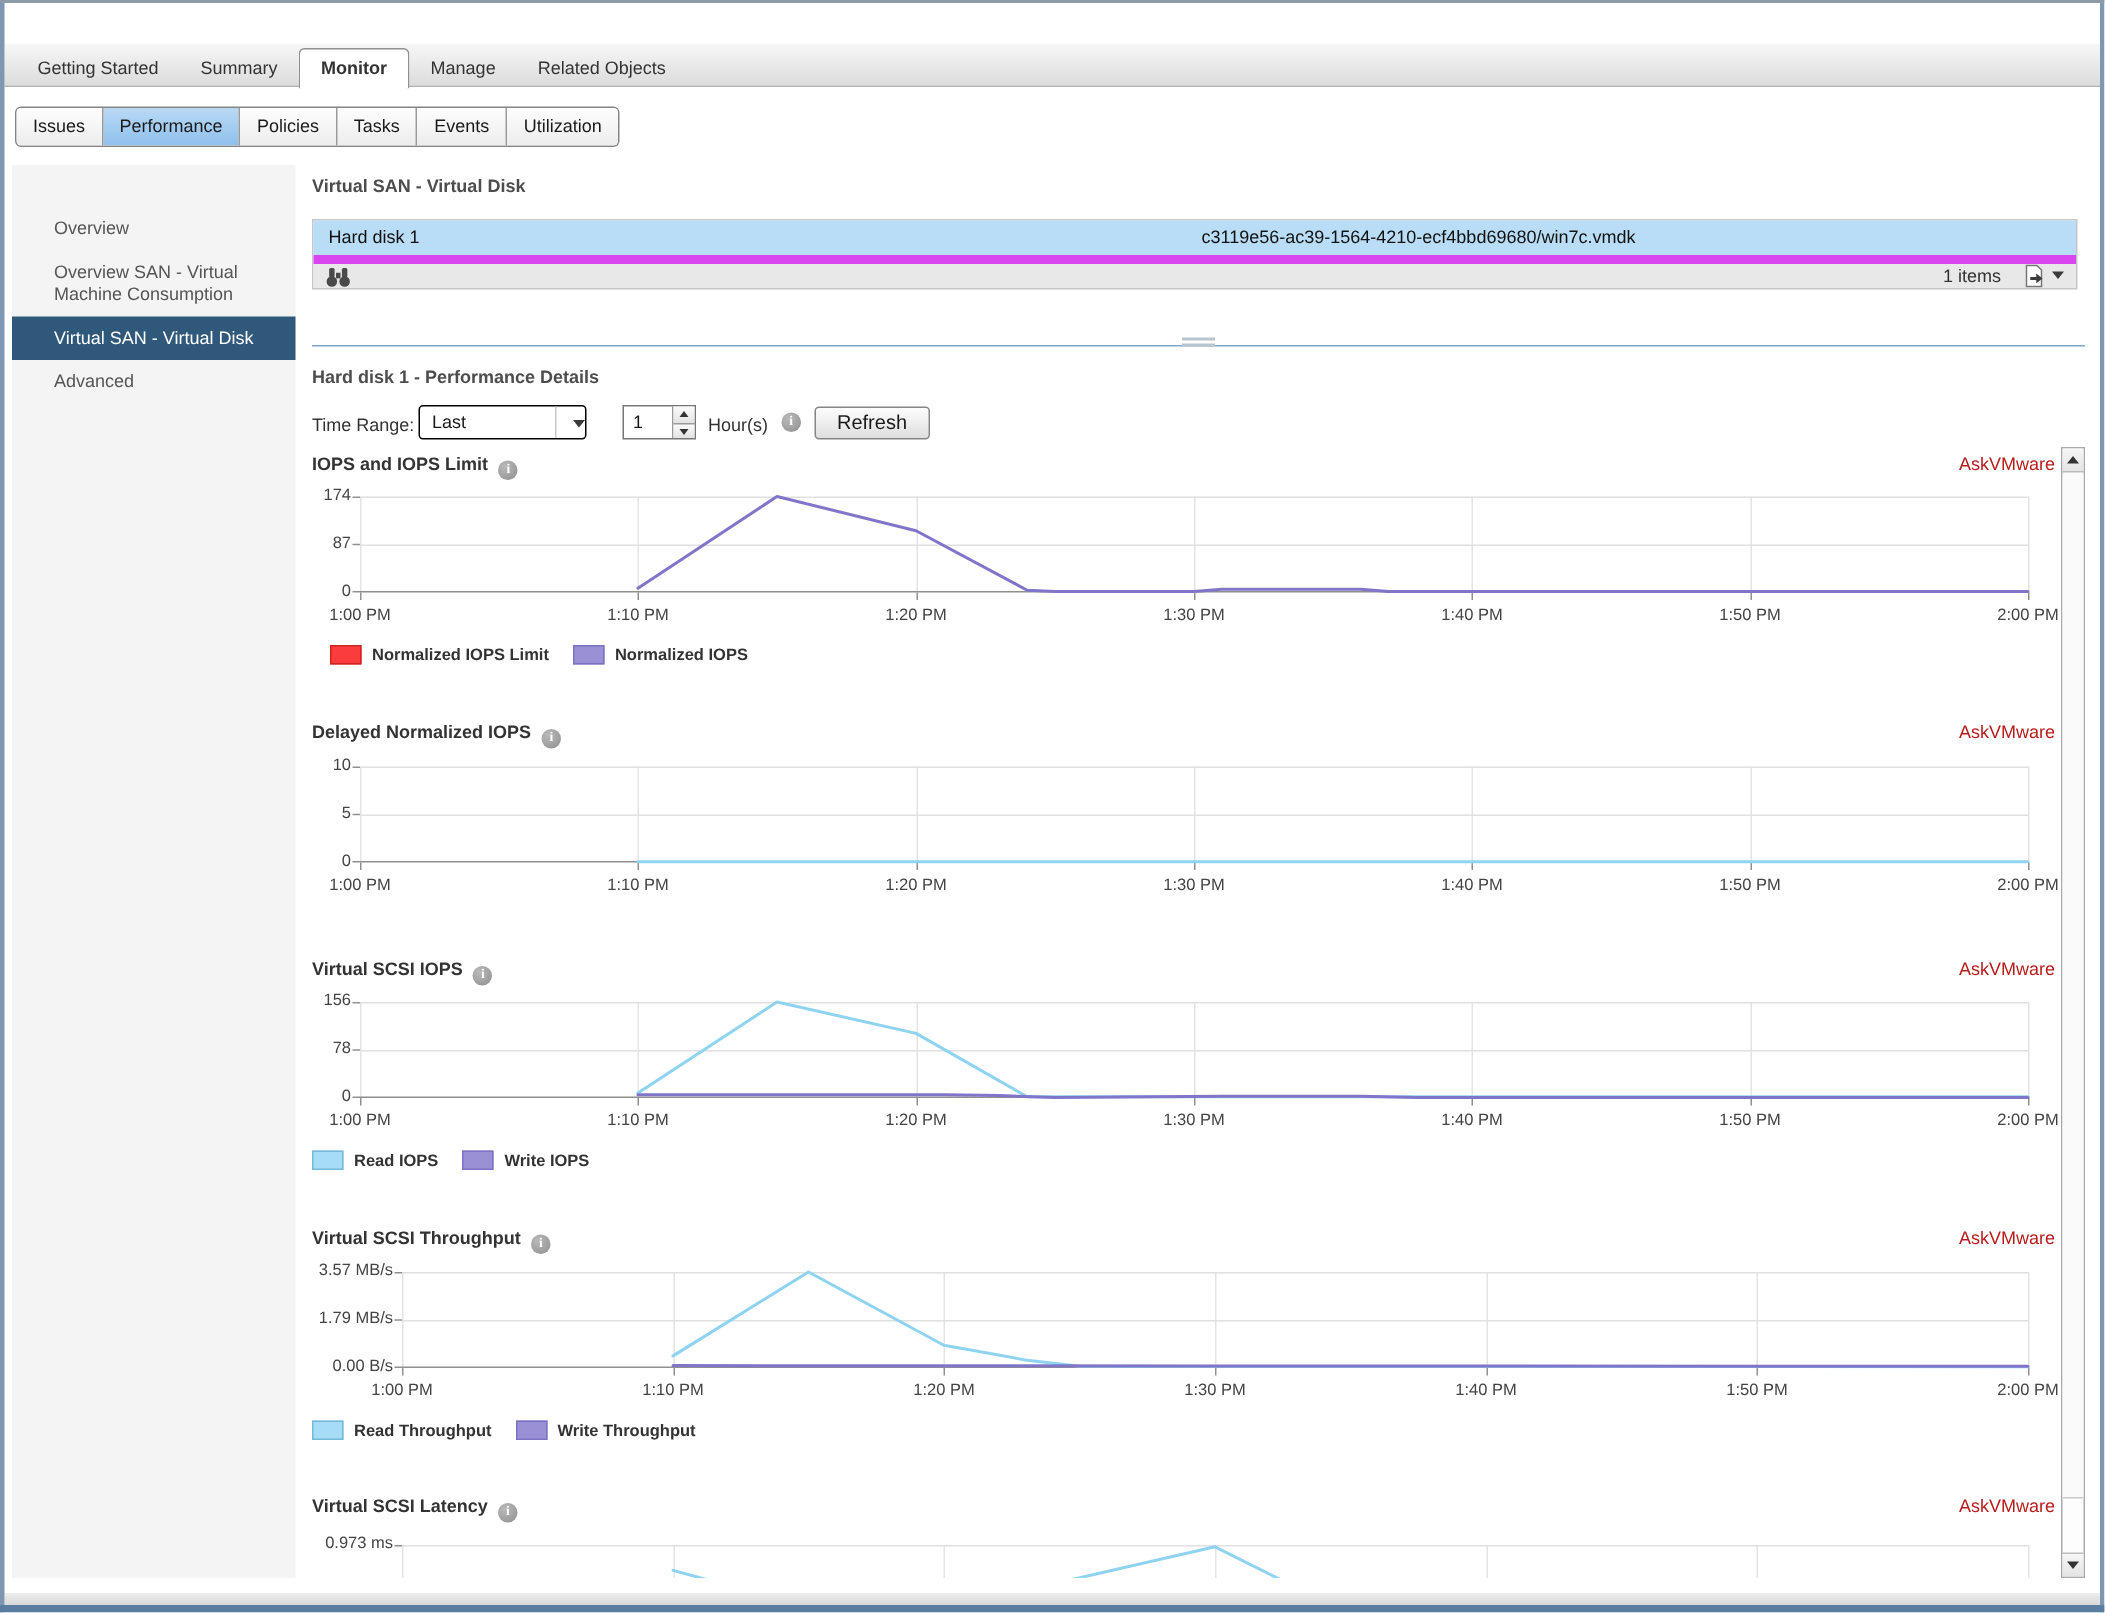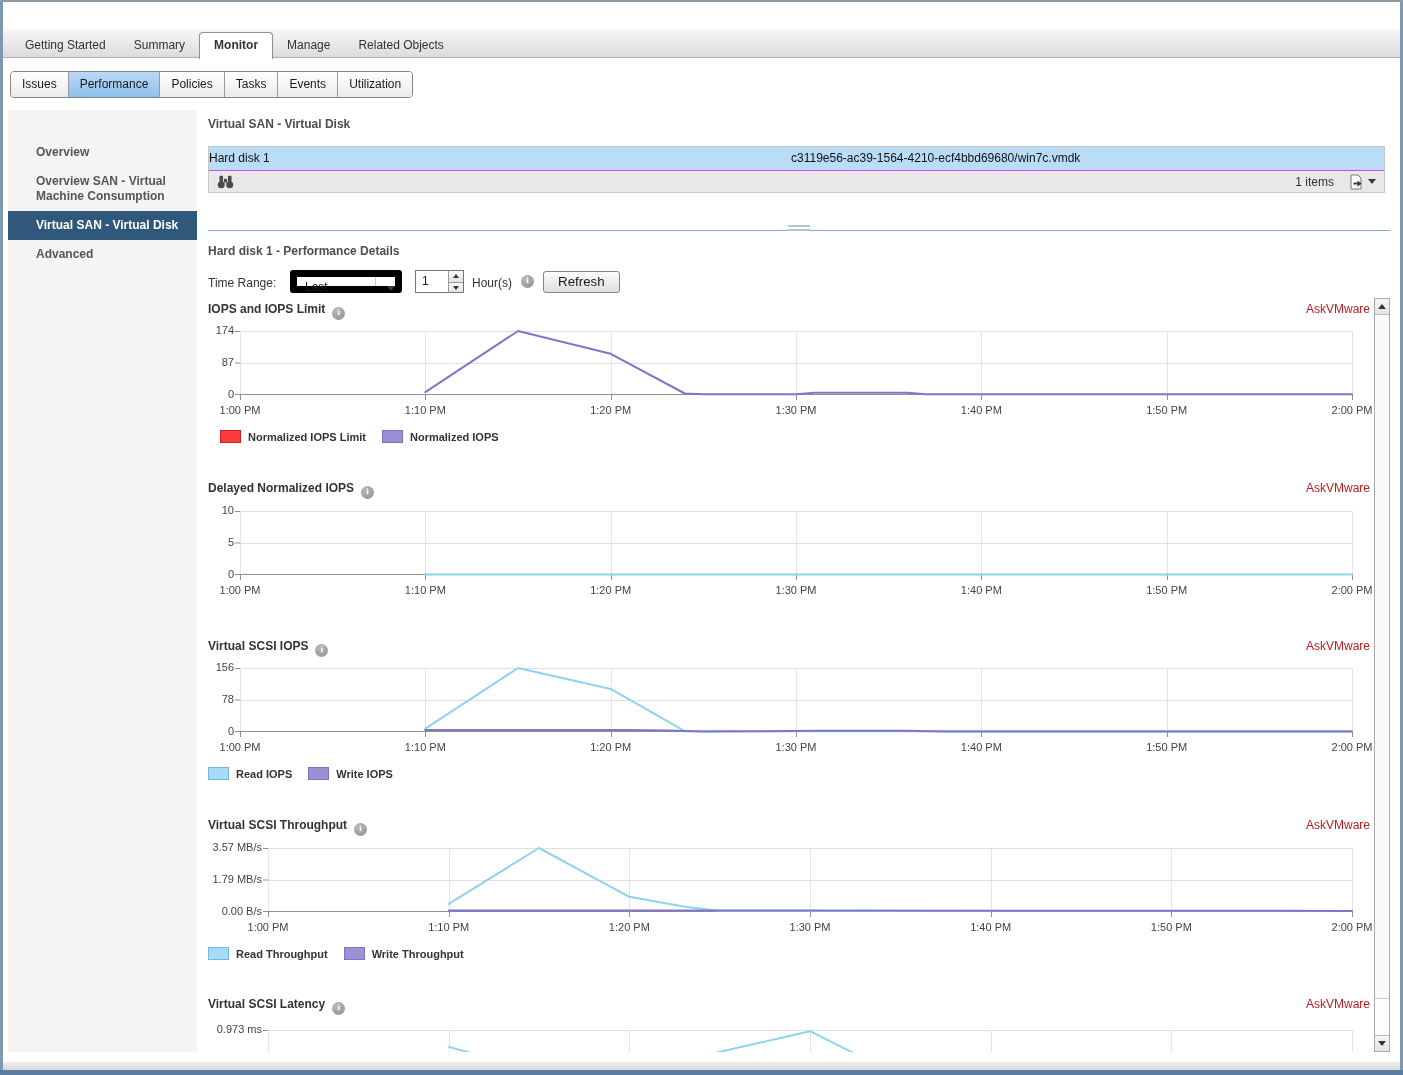--- a/index.html
+++ b/index.html
@@ -38,46 +38,46 @@
   .subtabs { position:absolute; left:10px; top:71px; height:27px; display:inline-flex; border:1px solid #858585; border-radius:4px; overflow:hidden; background:#fff; z-index:5; }
   .subtab { padding:0 11px; line-height:25px; background:linear-gradient(#fefefe,#ececec); border-left:1px solid #9a9a9a; color:#1a1a1a; cursor:default; }
   .subtab:first-child { border-left:none; }
   .subtab.active { background:linear-gradient(#b9d9f5,#8fc0ec); }
 
   
   .sidebar { position:absolute; left:8px; top:110px; width:189px; height:942px; background:#f4f4f4; }
   .collapse { position:absolute; left:14px; top:114px; width:20px; height:12px; cursor:pointer; }
   .collapse .t { position:absolute; top:1px; width:0; height:0; border:4px solid transparent; border-right:6px solid #4a5a6e; border-left:0; }
   .side-list { position:absolute; left:0; top:28px; width:189px; }
-  .side-item { padding:7px 10px 7px 28px; font-weight:bold; color:#555; line-height:15px; cursor:pointer; }
+  .side-item { padding:7px 10px 7px 28px; font-weight:normal; color:#555; line-height:15px; cursor:pointer; }
   .side-item.active { background:#2f587b; color:#fff; }
 
   
   .h-section { position:absolute; font-weight:bold; color:#4d4d4d; font-size:12px; }
 
   
   .dtable { position:absolute; left:208px; top:146px; width:1177px; border:1px solid #c6c6c6; background:#fff; }
   .dt-head { display:flex; height:21px; background:linear-gradient(#f8f8f8,#ebebeb); border-bottom:1px solid #cfcfcf; color:#6a6a6a; font-size:11px; }
   .dt-head .cell { line-height:20px; padding-left:10px; }
   .dt-head .cell + .cell { border-left:1px solid #d5d5d5; }
   .dt-row { display:flex; height:23px; background:#b9ddf6; color:#111; }
-  .dt-row .cell { line-height:23px; }
+  .dt-row .cell { line-height:23px; padding-left:10px; }
   .cell.c-name { width:582px; } .cell.c-path { flex:1; }
-  .dt-foot { display:flex; align-items:center; height:22px; background:#e8e8e8; border-top:1px solid #d946ef; padding:0 8px; }
+  .dt-foot { display:flex; align-items:center; height:22px; background:#e8e8e8; border-top:6px solid #d946ef; padding:0 8px; }
   .dt-foot .spacer { flex:1; }
   .items-label { color:#333; margin-right:14px; }
 
   
   .splitter { position:absolute; left:208px; top:230px; width:1182px; height:1px; background:#7fa8cc; }
   .grip { position:absolute; left:788px; top:225px; width:22px; height:7px; cursor:row-resize; }
   .grip div { height:2px; background:#b9c4ce; margin-bottom:2px; }
 
   
   .ctrl-label { position:absolute; color:#333; }
-  .select { position:absolute; left:290px; top:270px; width:112px; height:23px; border:7px solid #000000; border-radius:3px; background:#fff; cursor:pointer; }
+  .select { position:absolute; left:279px; top:270px; width:112px; height:23px; border:1px solid #000000; border-radius:3px; background:#fff; cursor:pointer; }
   .select .val { position:absolute; left:8px; top:3px; color:#1a1a1a; }
   .select .dd { position:absolute; right:0; top:0; width:20px; height:100%; border-left:1px solid #c9c9c9; }
   .select .dd .caret-down { position:absolute; left:5px; top:9px; }
   .spinner { position:absolute; left:415px; top:270px; width:49px; height:23px; border:1px solid #767676; background:#fff; }
   .spinner .val { position:absolute; left:6px; top:3px; color:#1a1a1a; }
   .spin-btns { position:absolute; right:0; top:0; width:15px; height:100%; border-left:1px solid #9a9a9a; }
   .spin-btn { position:relative; height:50%; background:linear-gradient(#fbfbfb,#e3e3e3); cursor:pointer; }
   .spin-btn + .spin-btn { border-top:1px solid #9a9a9a; }
   .tri-up   { position:absolute; left:3px; top:3px; width:0; height:0; border:4px solid transparent; border-bottom:5px solid #333; border-top:0; }
   .tri-dn   { position:absolute; left:3px; top:3px; width:0; height:0; border:4px solid transparent; border-top:5px solid #333; border-bottom:0; }

